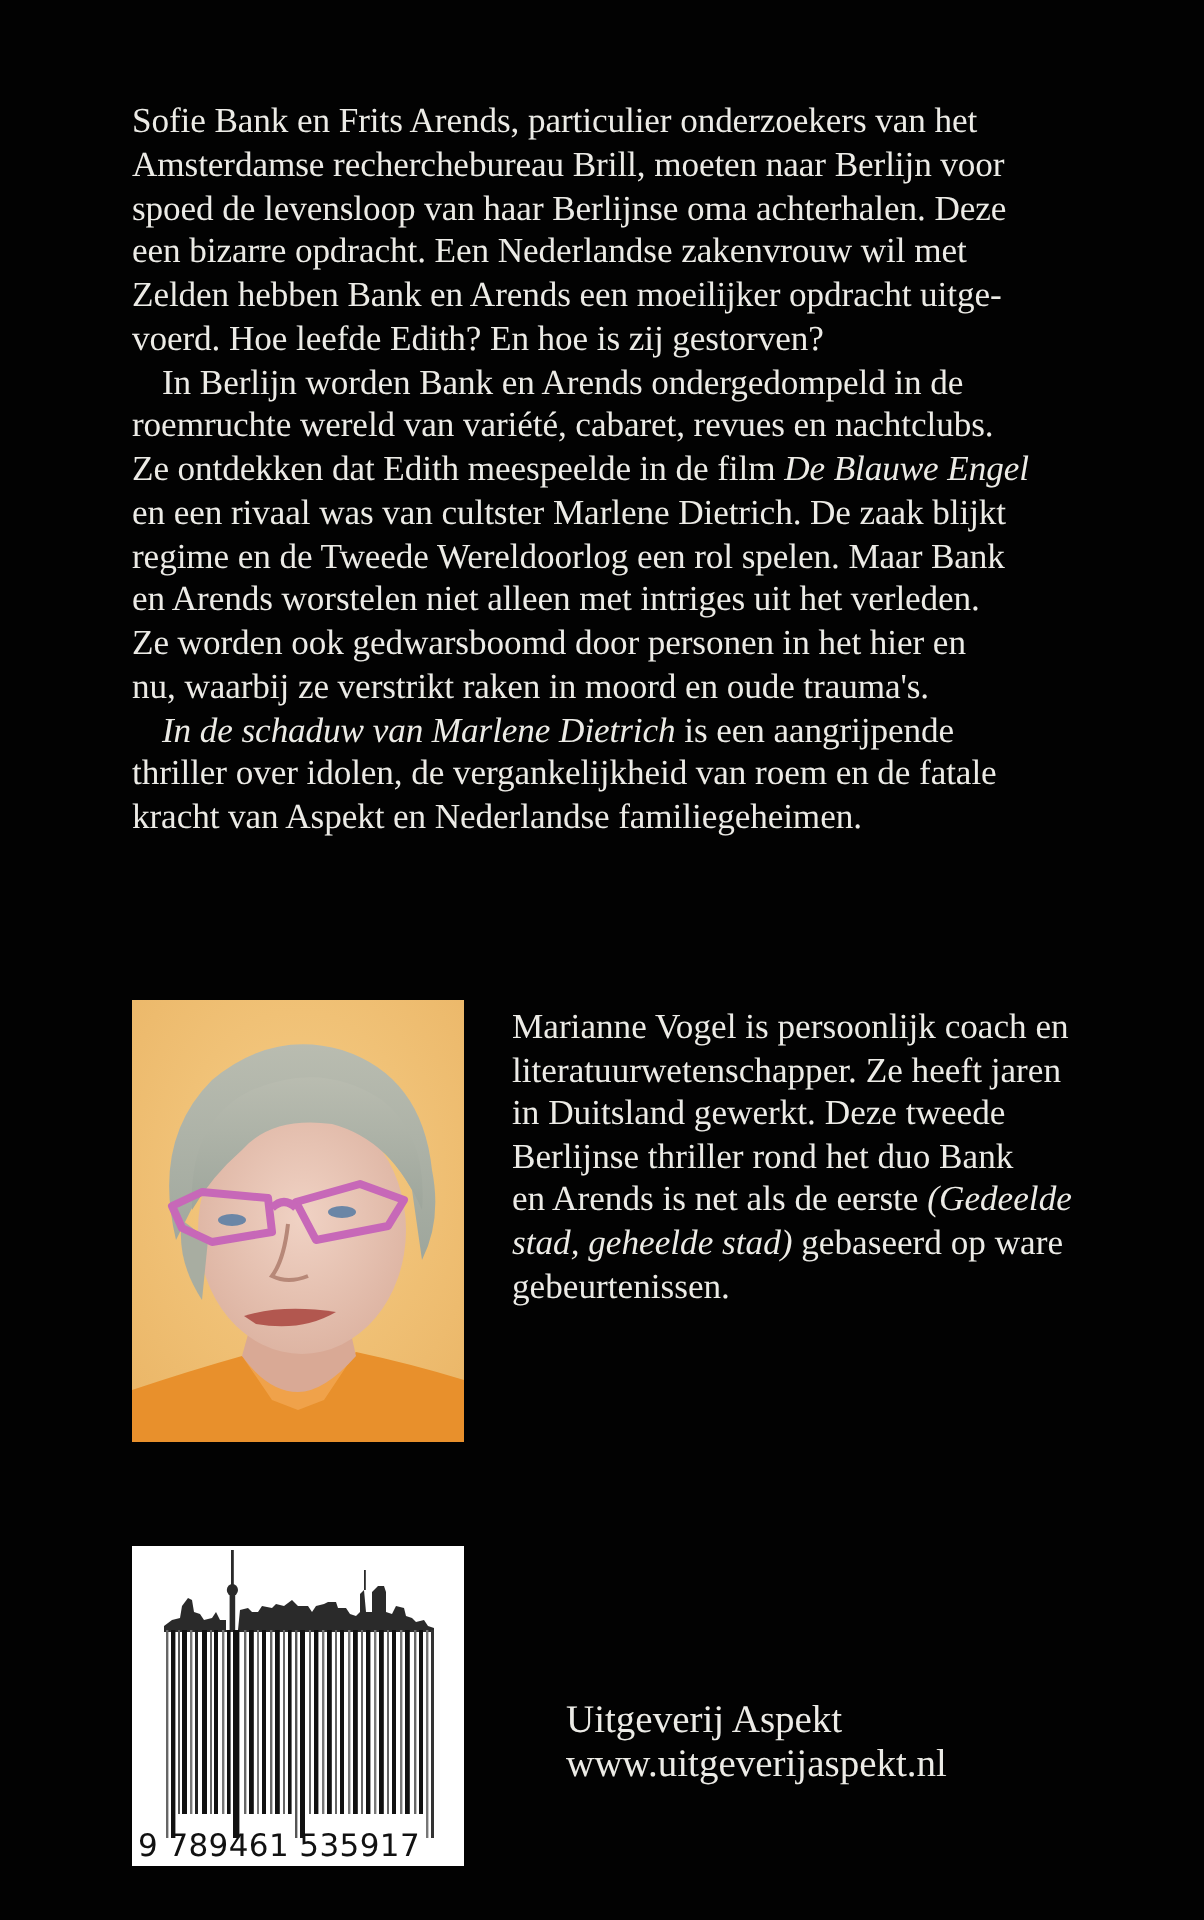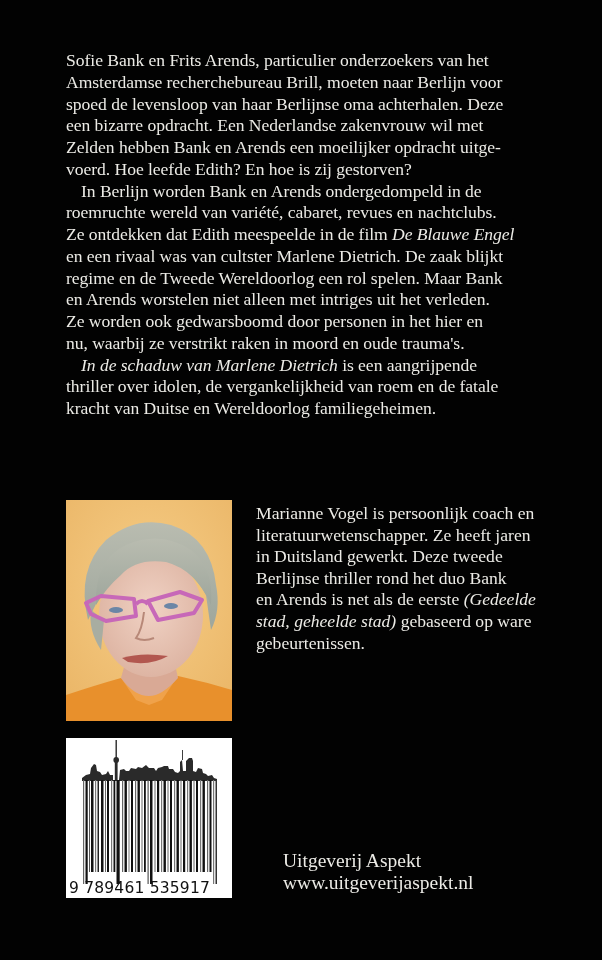--- a/index.html
+++ b/index.html
@@ -25,21 +25,21 @@
     overflow: hidden; background: #f1c277;
   }
   .photo svg { display: block; }
 
   .bio {
     position: absolute; left: 256px; top: 503px; width: 300px;
     font-size: 17.6px; line-height: 21.6px;
   }
 
   .barcode {
-    position: absolute; left: 66px; top: 738px; width: 166px; height: 160px;
+    position: absolute; left: 66px; top: 773px; width: 166px; height: 160px;
     background: #ffffff; overflow: hidden; text-align: center;
   }
   .barcode svg { display: block; }
   .isbn {
     position: absolute; left: 3px; bottom: 1px;
     font-family: "DejaVu Sans", sans-serif; font-size: 15.5px; color: #111;
     letter-spacing: 0.2px; white-space: pre; line-height: 17px;
     background: transparent;
   }
 
@@ -69,21 +69,21 @@
       <span class="line" style="text-indent:0"><span>Ze ontdekken dat Edith meespeelde in de film </span><em>De Blauwe Engel</em></span>
       <span class="line" style="text-indent:0">en een rivaal was van cultster Marlene Dietrich. De zaak blijkt</span>
       <span class="line" style="text-indent:0">regime en de Tweede Wereldoorlog een rol spelen. Maar Bank</span>
       <span class="line" style="text-indent:0">en Arends worstelen niet alleen met intriges uit het verleden.</span>
       <span class="line" style="text-indent:0">Ze worden ook gedwarsboomd door personen in het hier en</span>
       <span class="line" style="text-indent:0">nu, waarbij ze verstrikt raken in moord en oude trauma's.</span>
     </p>
     <p class="indent">
       <span class="line"><em>In de schaduw van Marlene Dietrich</em><span> is een aangrijpende</span></span>
       <span class="line" style="text-indent:0">thriller over idolen, de vergankelijkheid van roem en de fatale</span>
-      <span class="line" style="text-indent:0">kracht van Duitse en Wereldoorlog familiegeheimen.</span>
+      <span class="line" style="text-indent:0">kracht van Aspekt en Nederlandse familiegeheimen.</span>
     </p>
   </section>
 
   <figure class="photo" style="margin:0">
     <svg width="166" height="221" viewBox="0 0 166 221">
       <defs>
         <radialGradient id="bg" cx="50%" cy="40%" r="75%">
           <stop offset="0%" stop-color="#f6cd86"></stop>
           <stop offset="100%" stop-color="#eab566"></stop>
         </radialGradient>

